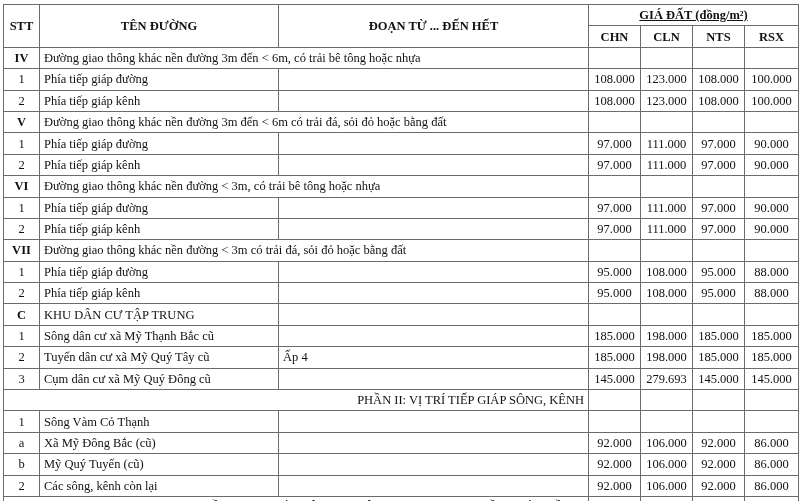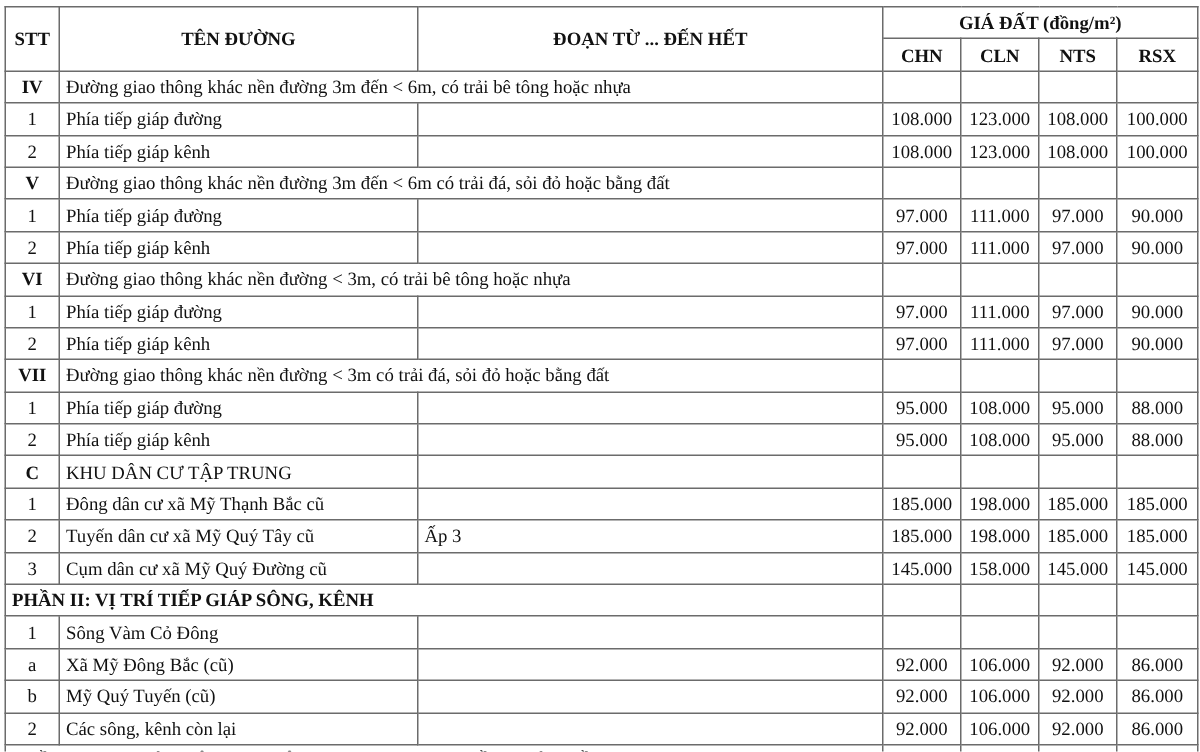--- a/index.html
+++ b/index.html
@@ -14,27 +14,27 @@
     table.price td, table.price th {
       border: 1px solid #6b6b6b;
       padding: 0 4px;
       height: 20.4px;
       line-height: 20px;
       white-space: nowrap;
       overflow: hidden;
       vertical-align: middle;
     }
     table.price th { font-weight: bold; text-align: center; }
-    th.h-top { height: 19px; line-height: 19px; }
+    th.h-top { height: 19px; line-height: 19px; text-decoration: underline; }
     th.h-sub { height: 19px; line-height: 19px; }
     td.stt { text-align: center; }
     td.num { text-align: center; padding: 0 2px; }
     tr.section td.label { font-weight: normal; }
     tr.section td.stt { font-weight: bold; margin-top: 16px; }
-    tr.part td.label { font-weight: bold; text-align: left; padding-left: 4px; }
+    tr.part td.label { font-weight: normal; text-align: right; padding-left: 4px; }
   </style>
 </head>
 <body>
 
 <table class="price">
   <colgroup>
     <col style="width:36px">
     <col style="width:239px">
     <col style="width:310px">
     <col style="width:52px">
@@ -165,55 +165,55 @@
         <td class="stt">C</td>
         <td class="label">KHU DÂN CƯ TẬP TRUNG</td>
         <td></td>
         <td class="num"></td>
         <td class="num"></td>
         <td class="num"></td>
         <td class="num"></td>
       </tr>
       <tr>
         <td class="stt">1</td>
-        <td>Đông dân cư xã Mỹ Thạnh Bắc cũ</td>
+        <td>Sông dân cư xã Mỹ Thạnh Bắc cũ</td>
         <td></td>
         <td class="num">185.000</td>
         <td class="num">198.000</td>
         <td class="num">185.000</td>
         <td class="num">185.000</td>
       </tr>
       <tr>
         <td class="stt">2</td>
         <td>Tuyến dân cư xã Mỹ Quý Tây cũ</td>
-        <td>Ấp 3</td>
+        <td>Ấp 4</td>
         <td class="num">185.000</td>
         <td class="num">198.000</td>
         <td class="num">185.000</td>
         <td class="num">185.000</td>
       </tr>
       <tr>
         <td class="stt">3</td>
-        <td>Cụm dân cư xã Mỹ Quý Đường cũ</td>
+        <td>Cụm dân cư xã Mỹ Quý Đông cũ</td>
         <td></td>
         <td class="num">145.000</td>
-        <td class="num">158.000</td>
+        <td class="num">279.693</td>
         <td class="num">145.000</td>
         <td class="num">145.000</td>
       </tr>
       <tr class="part">
         <td class="label" colspan="3">PHẦN II: VỊ TRÍ TIẾP GIÁP SÔNG, KÊNH</td>
         <td class="num"></td>
         <td class="num"></td>
         <td class="num"></td>
         <td class="num"></td>
       </tr>
       <tr>
         <td class="stt">1</td>
-        <td>Sông Vàm Cỏ Đông</td>
+        <td>Sông Vàm Cỏ Thạnh</td>
         <td></td>
         <td class="num"></td>
         <td class="num"></td>
         <td class="num"></td>
         <td class="num"></td>
       </tr>
       <tr>
         <td class="stt">a</td>
         <td>Xã Mỹ Đông Bắc (cũ)</td>
         <td></td>

